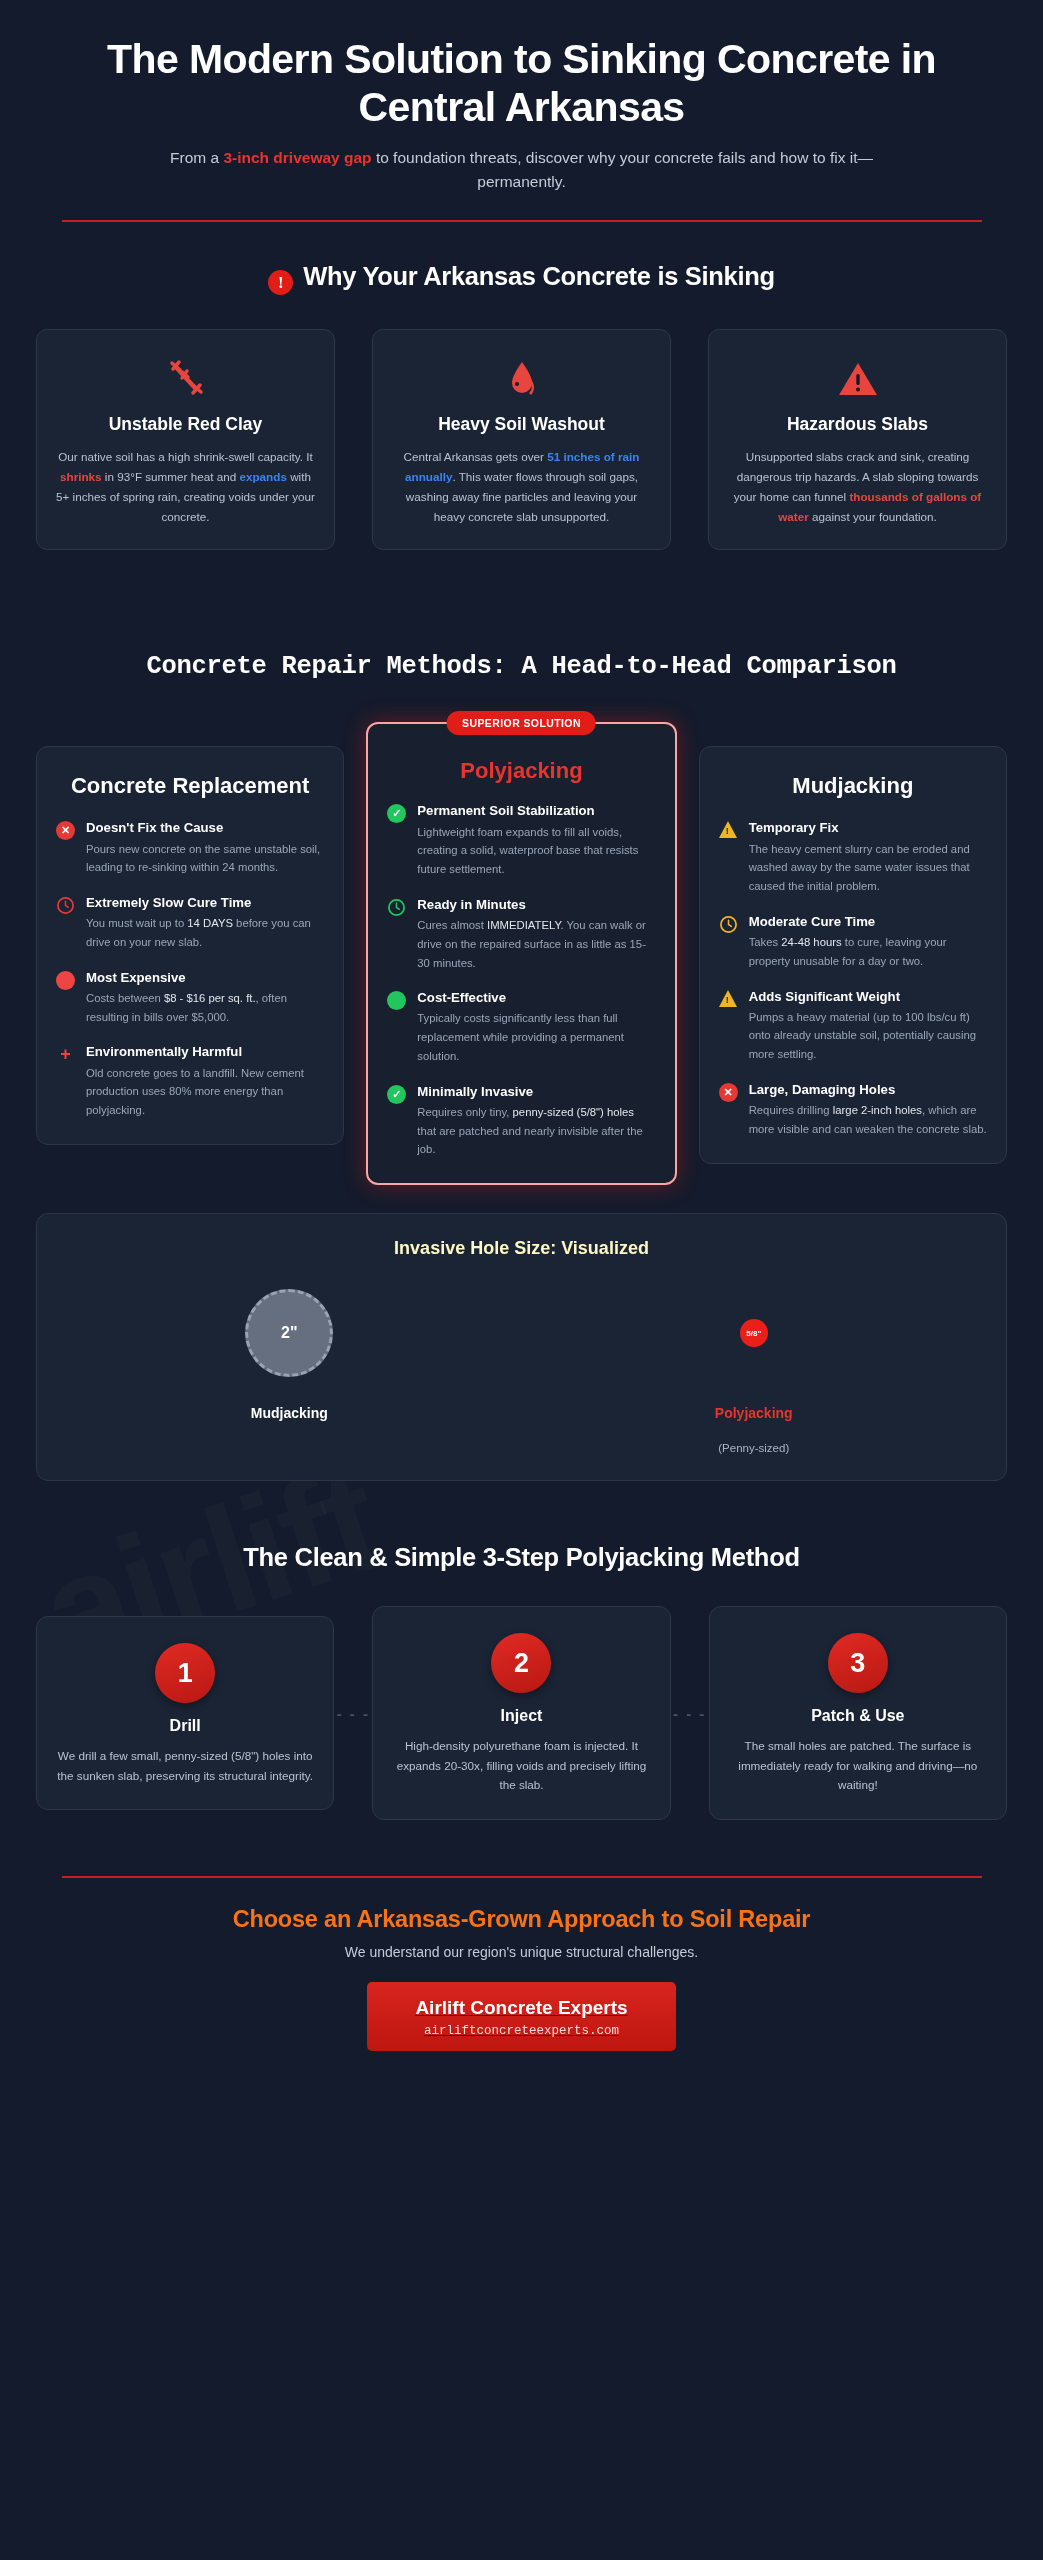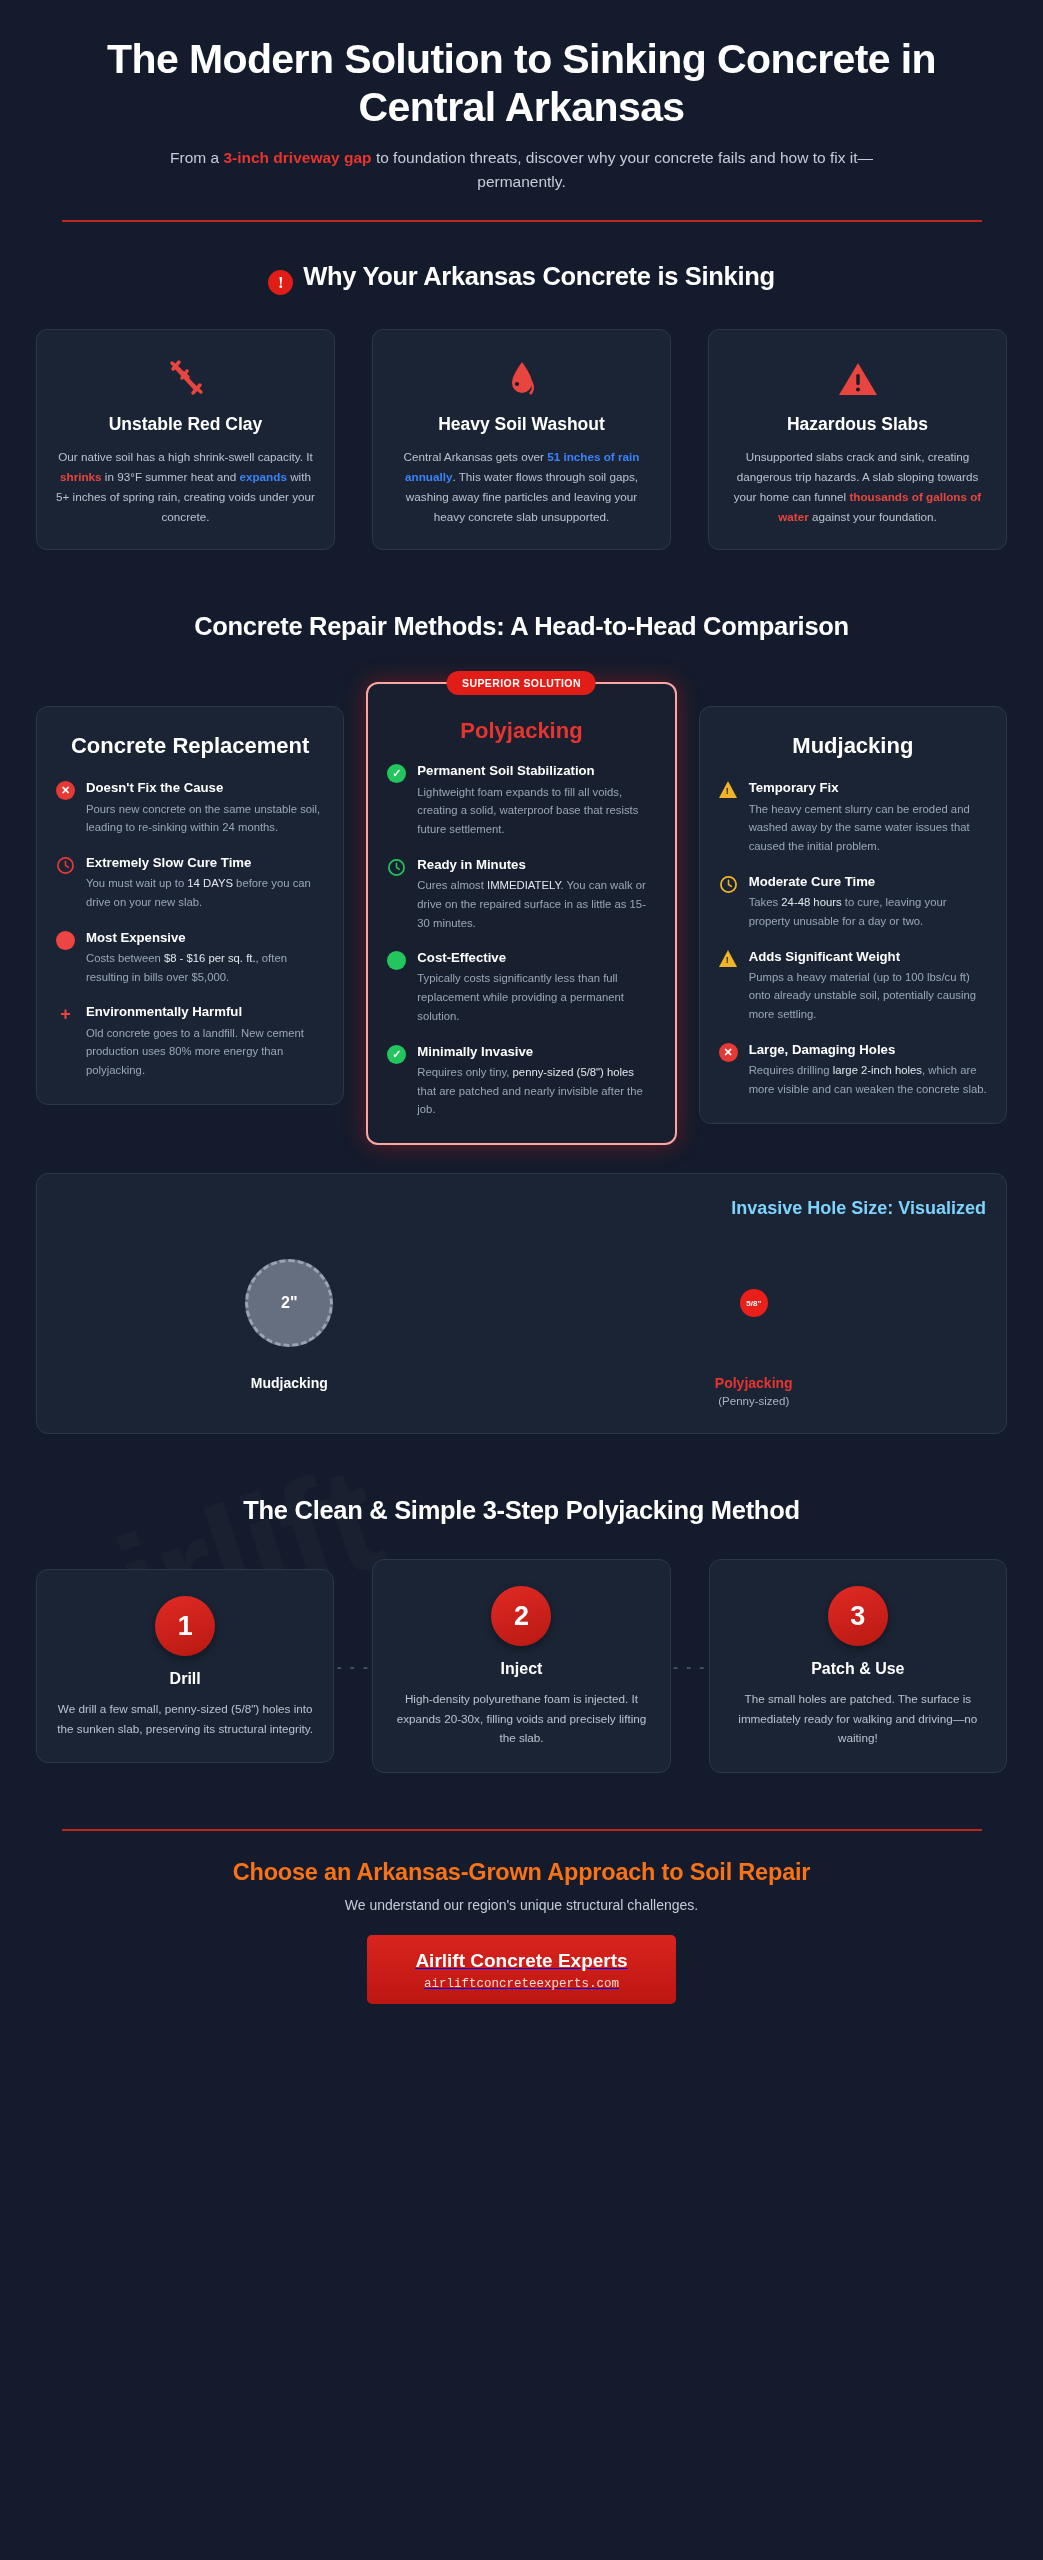--- a/index.html
+++ b/index.html
@@ -106,24 +106,25 @@
   .cause-card p {
     font-size: 11.7px;
     line-height: 1.72;
     color: #b9c2cf;
   }
   .cause-card p .red { color: #e8453f; font-weight: bold; text-align: center; }
   .cause-card p .blue { color: #3b82f6; font-weight: bold; }
 
   
   .cmp-head {
-    margin-top: 60px;
+    margin-top: 100px;
     font-size: 25.5px;
     line-height: 1.3;
     padding: 0 70px;
+    font-family: Liberation Mono, monospace;
   }
   .cmp-grid {
     display: flex;
     gap: 22px;
     margin-top: 38px;
     align-items: flex-start;
   }
   .cmp-col {
     flex: 1;
     background: #1b2435;
@@ -214,25 +215,25 @@
 
   
   .hole-card {
     margin-top: 28px;
     background: #1b2435;
     border: 1px solid #2c3748;
     border-radius: 12px;
     padding: 24px 20px 26px;
   }
   .hole-card h3 {
-    text-align: right;
-    color: #7dd3fc;
+    text-align: center;
+    color: #fef9c3;
     font-size: 18px;
     font-weight: bold;
-    margin-bottom: 24px;
+    margin-bottom: 14px;
   }
   .hole-row { display: flex; }
   .hole-col { flex: 1; text-align: center; }
   .hole-stage { height: 120px; display: flex; align-items: center; justify-content: center; }
   .circle-big {
     width: 88px; height: 88px;
     border-radius: 50%;
     background: #666f80;
     border: 3px dashed #9aa3b2;
     display: flex; align-items: center; justify-content: center;
@@ -240,21 +241,21 @@
   }
   .circle-small {
     width: 28px; height: 28px;
     border-radius: 50%;
     background: #ea1f1a;
     display: flex; align-items: center; justify-content: center;
     color: #fff; font-size: 8px; font-weight: bold;
   }
   .hole-label { margin-top: 12px; font-size: 14px; font-weight: bold; color: #ffffff; }
   .hole-label.red { color: #e8342f; }
-  .hole-note { margin-top: 4px; font-size: 11.5px; color: #aab3c1; }
+  .hole-note { margin-top: 21px; font-size: 11.5px; color: #aab3c1; }
 
   
   .steps-head { margin-top: 62px; font-size: 25.5px; }
   .steps-row {
     display: flex;
     align-items: center;
     margin-top: 34px;
   }
   .step-card {
     flex: 1;

